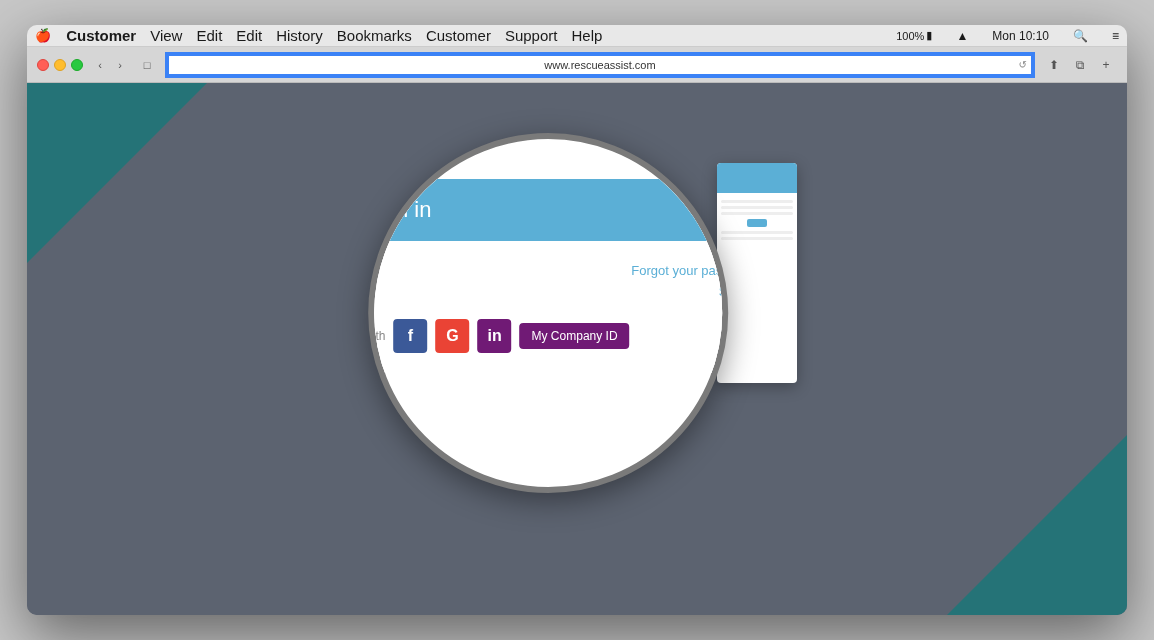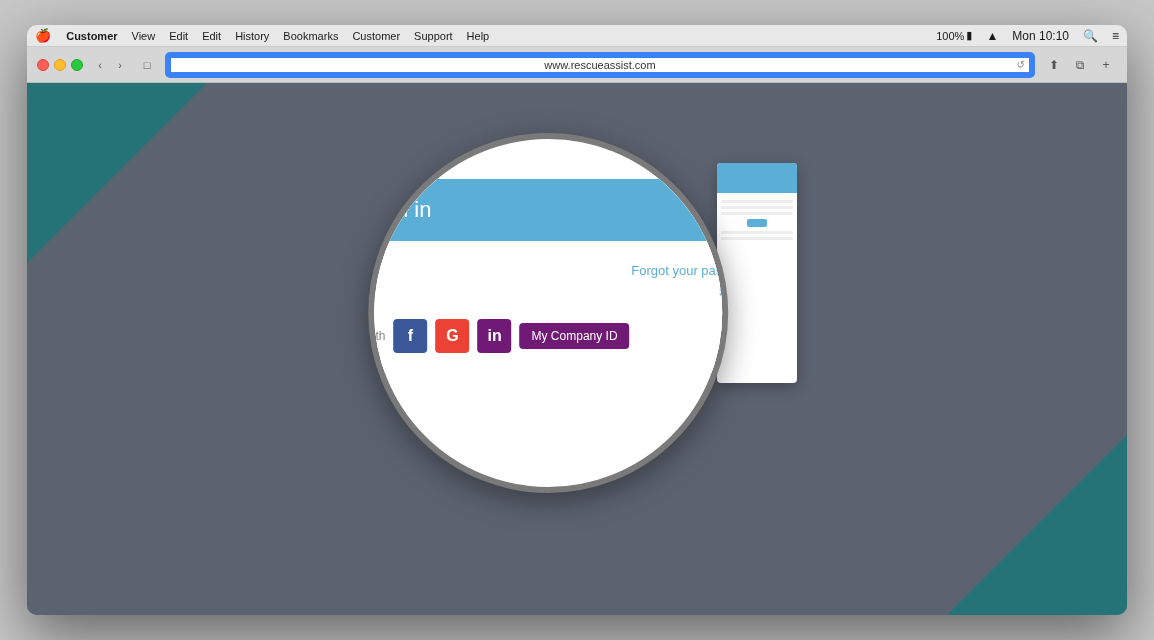--- a/index.html
+++ b/index.html
@@ -39,31 +39,31 @@
       margin-right: 8px;
       font-size: 13px;
     }
     .menu-bar .menu-items {
       display: flex;
       gap: 0;
       flex: 1;
     }
     .menu-bar .menu-item {
       padding: 0 7px;
-      font-size: 11px;
+      font-size: 15px;
       font-weight: 400;
       cursor: pointer;
     }
     .menu-bar .menu-item.bold {
       font-weight: 600;
     }
     .menu-bar .right-items {
       display: flex;
       align-items: center;
-      gap: 14px;
+      gap: 24px;
       font-size: 12px;
     }
     .menu-bar .time {
       font-size: 12px;
       font-weight: 500;
       text-align: right;
     }
     .battery-icon {
       display: inline-flex;
       align-items: center;
@@ -133,22 +133,22 @@
       align-items: center;
       justify-content: center;
       font-size: 11px;
       color: #555;
       cursor: pointer;
     }
     .address-bar-container {
       flex: 1;
       height: 26px;
       background: white;
-      border-radius: 5px;
-      border: 6px solid #3b82f6;
+      border-radius: 0;
+      border: 4px solid #3b82f6;
       display: flex;
       align-items: center;
       justify-content: center;
       font-size: 11px;
       color: #333;
       position: relative;
     }
     .reload-btn {
       position: absolute;
       right: 4px;

